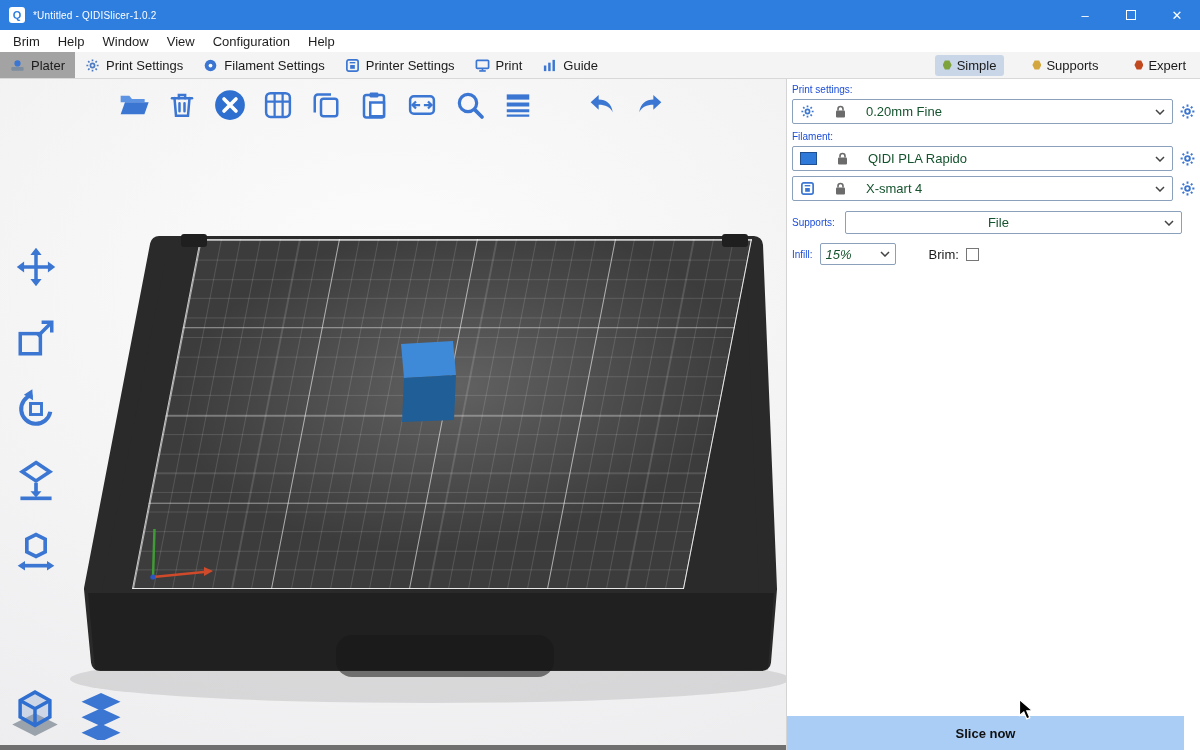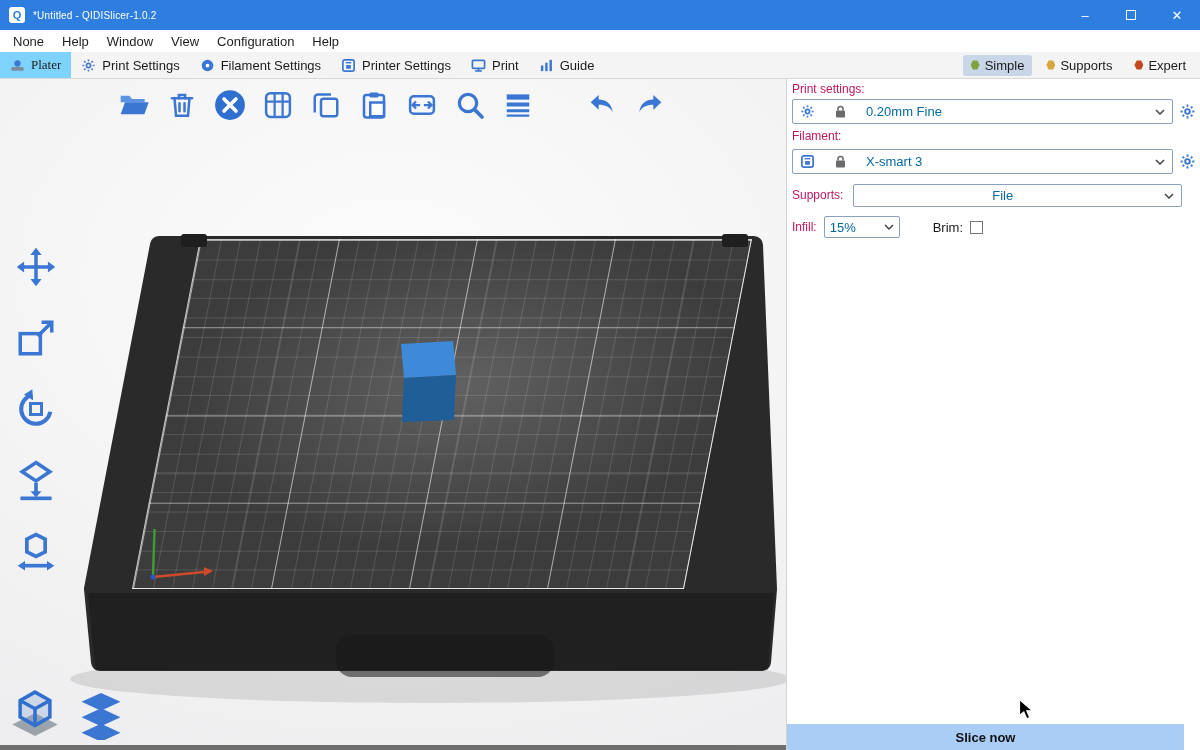--- a/index.html
+++ b/index.html
@@ -16,22 +16,22 @@
   .win-btn { width:46px; display:flex; align-items:center; justify-content:center; font-size:13px; color:#fff; }
   .max-box { width:10px; height:10px; border:1px solid #fff; }
 
   
   .menubar { height:22px; background:#fff; display:flex; align-items:center; padding-left:4px; }
   .menu-item { font-size:13px; color:#1e1e1e; padding:0 9px; }
 
   
   .tabbar { height:27px; background:#f4f4f5; border-bottom:1px solid #d8d8d8; display:flex; align-items:stretch; }
   .tab { display:flex; align-items:center; gap:6px; padding:0 10px; font-size:13px; color:#1b1b1b; }
-  .tab.active { background:#7dd3fc;font-family:Liberation Serif, serif; }
-  .modes { margin-left:auto; display:flex; align-items:center; padding-right:6px; gap:6px; }
+  .tab.active { background:#a3a3a3; }
+  .modes { margin-left:auto; display:flex; align-items:center; padding-right:6px; gap:20px; }
   .mode { display:flex; align-items:center; gap:5px; font-size:13px; color:#1b1b1b; padding:3px 8px; border-radius:3px; }
   .mode.active { background:#c8d6e8; }
   .hex { width:9px; height:10px; clip-path:polygon(25% 5%,75% 5%,100% 50%,75% 95%,25% 95%,0% 50%); }
   .hex.simple { background:#7fa33c; }
   .hex.advanced { background:#d4a73e; }
   .hex.expert { background:#c2491d; }
 
   
   .main { display:flex; height:671px; }
   .viewport { position:relative; width:786px; height:671px; overflow:hidden;
@@ -59,34 +59,34 @@
                 repeating-linear-gradient(to right, rgba(255,255,255,.50) 0 1px, transparent 1px 138px),
                 repeating-linear-gradient(to bottom, rgba(255,255,255,.50) 0 1px, transparent 1px 87.5px),
                 repeating-linear-gradient(to right, rgba(255,255,255,.13) 0 1px, transparent 1px 19.7px),
                 repeating-linear-gradient(to bottom, rgba(255,255,255,.13) 0 1px, transparent 1px 19.4px),
                 radial-gradient(ellipse 65% 60% at 52% 42%, #616161, #3c3c3c 78%);
               z-index:2; }
   .svg-under { z-index:1; }
   .svg-over { z-index:3; }
 
   
-  .sb-label { font-size:12px; color:#be185d; height:15px; line-height:15px; margin:2px 0 2px 0; }
+  .sb-label { font-size:10px; color:#1d4ed8; height:15px; line-height:15px; margin:2px 0 2px 0; }
   .sb-row { display:flex; align-items:center; gap:5px; margin-right:2px; }
   .combo { flex:1; height:25px; border:1px solid #8aa0bb; border-radius:2px; background:#fff;
-           display:flex; align-items:center; gap:20px; padding:0 7px; font-size:13px; color:#0369a1; }
+           display:flex; align-items:center; gap:20px; padding:0 7px; font-size:13px; color:#14532d; }
   .combo-text { flex:1; white-space:nowrap; overflow:hidden; }
   .gear-btn { width:18px; height:18px; display:flex; align-items:center; justify-content:center; }
   .sb-section { margin-bottom:5px; }
   .supports-row { display:flex; align-items:center; margin:10px 16px 0 0; gap:10px;text-align:center; }
   .supports-combo { flex:1; height:23px; }
   .infill-row { display:flex; align-items:center; margin:9px 0 0 0; gap:7px; }
-  .small-combo { width:76px; height:22px; flex:none; padding:0 5px; }
+  .small-combo { width:76px; height:22px; flex:none; padding:0 5px;font-style:italic; }
   .brim-label { font-size:13px; color:#1a1a1a; margin-left:26px; }
   .checkbox { width:13px; height:13px; border:1px solid #767676; background:#fff; }
-  .slice-btn { position:absolute; left:0; right:16px; bottom:0; height:26px; background:#a9cdf4;
+  .slice-btn { position:absolute; left:0; right:16px; bottom:0; height:34px; background:#a9cdf4;
                display:flex; align-items:center; justify-content:center;
                font-size:13px; font-weight:bold; color:#111; }
 
   .cursor { position:absolute; left:1018px; top:698px; z-index:50; }
 </style>
 </head>
 <body>
 
 <div id="app">
 
@@ -100,21 +100,21 @@
       <div class="win-btn">
           <span class="max-box"></span>
         </div>
       <div class="win-btn">
           <span>✕</span>
         </div>
     </div>
   </div>
 
   <div class="menubar">
-    <div class="menu-item">None</div>
+    <div class="menu-item">Brim</div>
     <div class="menu-item">Help</div>
     <div class="menu-item">Window</div>
     <div class="menu-item">View</div>
     <div class="menu-item">Configuration</div>
     <div class="menu-item">Help</div>
   </div>
 
   <div class="tabbar">
     <div class="tab active">
       <svg width="15" height="15" viewBox="0 0 16 16">
@@ -368,35 +368,58 @@
                   <circle cx="8" cy="8" r="2.2"></circle>
                   <path d="M8 1.5v2M8 12.5v2M1.5 8h2M12.5 8h2M3.4 3.4l1.4 1.4M11.2 11.2l1.4 1.4M12.6 3.4l-1.4 1.4M4.8 11.2l-1.4 1.4"></path>
                 </g>
               </svg>
           </div>
         </div>
       </div>
 
       <div class="sb-section">
         <div class="sb-label">Filament:</div>
+        <div class="sb-row">
+          <div class="combo">
+            <svg width="17" height="13" viewBox="0 0 17 13">
+                <rect x="0.5" y="0.5" width="16" height="12" fill="#2f7ad8" stroke="#1f4f90"></rect>
+              </svg>
+            <svg width="11" height="13" viewBox="0 0 11 13">
+                <rect x="1" y="5.5" width="9" height="7" rx="1" fill="#6b6b6b"></rect>
+                <path d="M3 5.5V4a2.5 2.5 0 015 0v1.5" stroke="#6b6b6b" stroke-width="1.6" fill="none"></path>
+              </svg>
+            <span class="combo-text">QIDI PLA Rapido</span>
+            <svg width="10" height="6" viewBox="0 0 10 6">
+                <path d="M1 1l4 4 4-4" fill="none" stroke="#444" stroke-width="1.5"></path>
+              </svg>
+          </div>
+          <div class="gear-btn">
+            <svg width="17" height="17" viewBox="0 0 16 16">
+                <g stroke="#3b76d2" stroke-width="1.8" fill="none">
+                  <circle cx="8" cy="8" r="2.2"></circle>
+                  <path d="M8 1.5v2M8 12.5v2M1.5 8h2M12.5 8h2M3.4 3.4l1.4 1.4M11.2 11.2l1.4 1.4M12.6 3.4l-1.4 1.4M4.8 11.2l-1.4 1.4"></path>
+                </g>
+              </svg>
+          </div>
+        </div>
       </div>
 
       <div class="sb-section">
         <div class="sb-row">
           <div class="combo">
             <svg width="15" height="15" viewBox="0 0 16 16">
                 <rect x="2" y="2" width="12" height="12" rx="2" fill="none" stroke="#3b76d2" stroke-width="1.8"></rect>
                 <line x1="5" y1="5" x2="11" y2="5" stroke="#3b76d2" stroke-width="1.5"></line>
                 <rect x="5.5" y="7.5" width="5" height="4" fill="#3b76d2"></rect>
               </svg>
             <svg width="11" height="13" viewBox="0 0 11 13">
                 <rect x="1" y="5.5" width="9" height="7" rx="1" fill="#6b6b6b"></rect>
                 <path d="M3 5.5V4a2.5 2.5 0 015 0v1.5" stroke="#6b6b6b" stroke-width="1.6" fill="none"></path>
               </svg>
-            <span class="combo-text">X-smart 3</span>
+            <span class="combo-text">X-smart 4</span>
             <svg width="10" height="6" viewBox="0 0 10 6">
                 <path d="M1 1l4 4 4-4" fill="none" stroke="#444" stroke-width="1.5"></path>
               </svg>
           </div>
           <div class="gear-btn">
             <svg width="17" height="17" viewBox="0 0 16 16">
                 <g stroke="#3b76d2" stroke-width="1.8" fill="none">
                   <circle cx="8" cy="8" r="2.2"></circle>
                   <path d="M8 1.5v2M8 12.5v2M1.5 8h2M12.5 8h2M3.4 3.4l1.4 1.4M11.2 11.2l1.4 1.4M12.6 3.4l-1.4 1.4M4.8 11.2l-1.4 1.4"></path>
                 </g>

